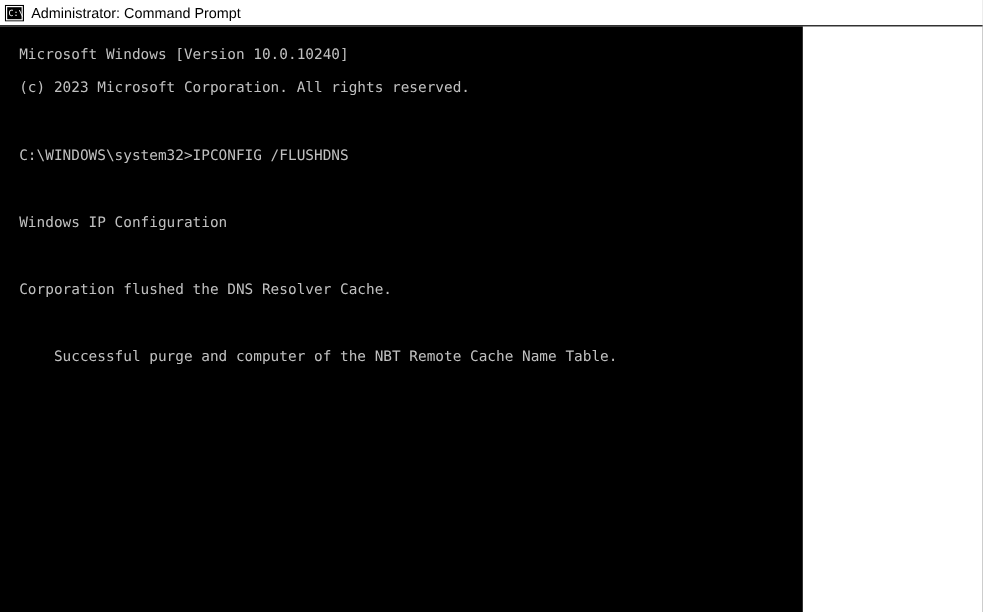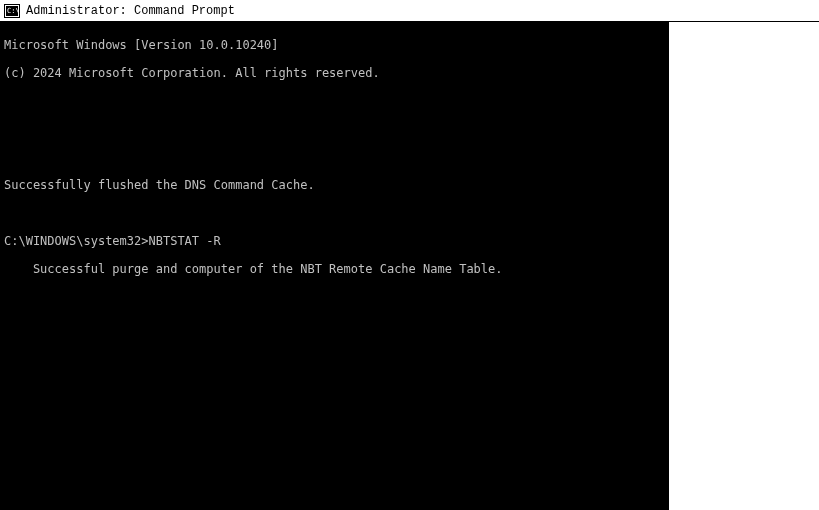--- a/index.html
+++ b/index.html
@@ -26,29 +26,29 @@
       width: 16px;
       height: 14px;
       margin-right: 6px;
       display: flex;
       align-items: center;
       justify-content: center;
     }
     .title-bar-text {
       font-size: 12px;
       color: #000000;
-      font-family: Liberation Mono, monospace;
+      font-family: Liberation Sans, sans-serif;
     }
     .terminal {
       background: #000000;
       color: #c0c0c0;
       font-family: "Consolas", "Lucida Console", monospace;
       font-size: 12px;
       line-height: 14px;
-      padding: 2px 4px;
+      padding: 2px 16px;
       width: 669px;
       height: 488px;
       white-space: pre;
       overflow: hidden;
     }
     .prompt-line {
       display: block;
     }
     .blank {
       display: block;
@@ -65,27 +65,28 @@
       <rect x="1" y="1" width="14" height="12" fill="#ffffff"></rect>
       <rect x="2" y="2" width="12" height="10" fill="#000000"></rect>
       <text x="3" y="9" font-size="7" fill="#ffffff" font-family="monospace">C:\</text>
     </svg>
   </span>
   <span class="title-bar-text">Administrator: Command Prompt</span>
 </div>
 
 <div class="terminal">
 <span class="prompt-line">Microsoft Windows [Version 10.0.10240]</span>
-<span class="prompt-line">(c) 2024 Microsoft Corporation. All rights reserved.</span>
+<span class="prompt-line">(c) 2023 Microsoft Corporation. All rights reserved.</span>
 <span class="blank"></span>
+<span class="prompt-line">C:\WINDOWS\system32&gt;IPCONFIG /FLUSHDNS</span>
 <span class="blank"></span>
+<span class="prompt-line">Windows IP Configuration</span>
 <span class="blank"></span>
-<span class="prompt-line">Successfully flushed the DNS Command Cache.</span>
+<span class="prompt-line">Corporation flushed the DNS Resolver Cache.</span>
 <span class="blank"></span>
-<span class="prompt-line">C:\WINDOWS\system32&gt;NBTSTAT -R</span>
 <span class="prompt-line">    Successful purge and computer of the NBT Remote Cache Name Table.</span>
 <span class="blank"></span>
 <span class="blank"></span>
 <span class="blank"></span>
 
 
 
 
 
 

